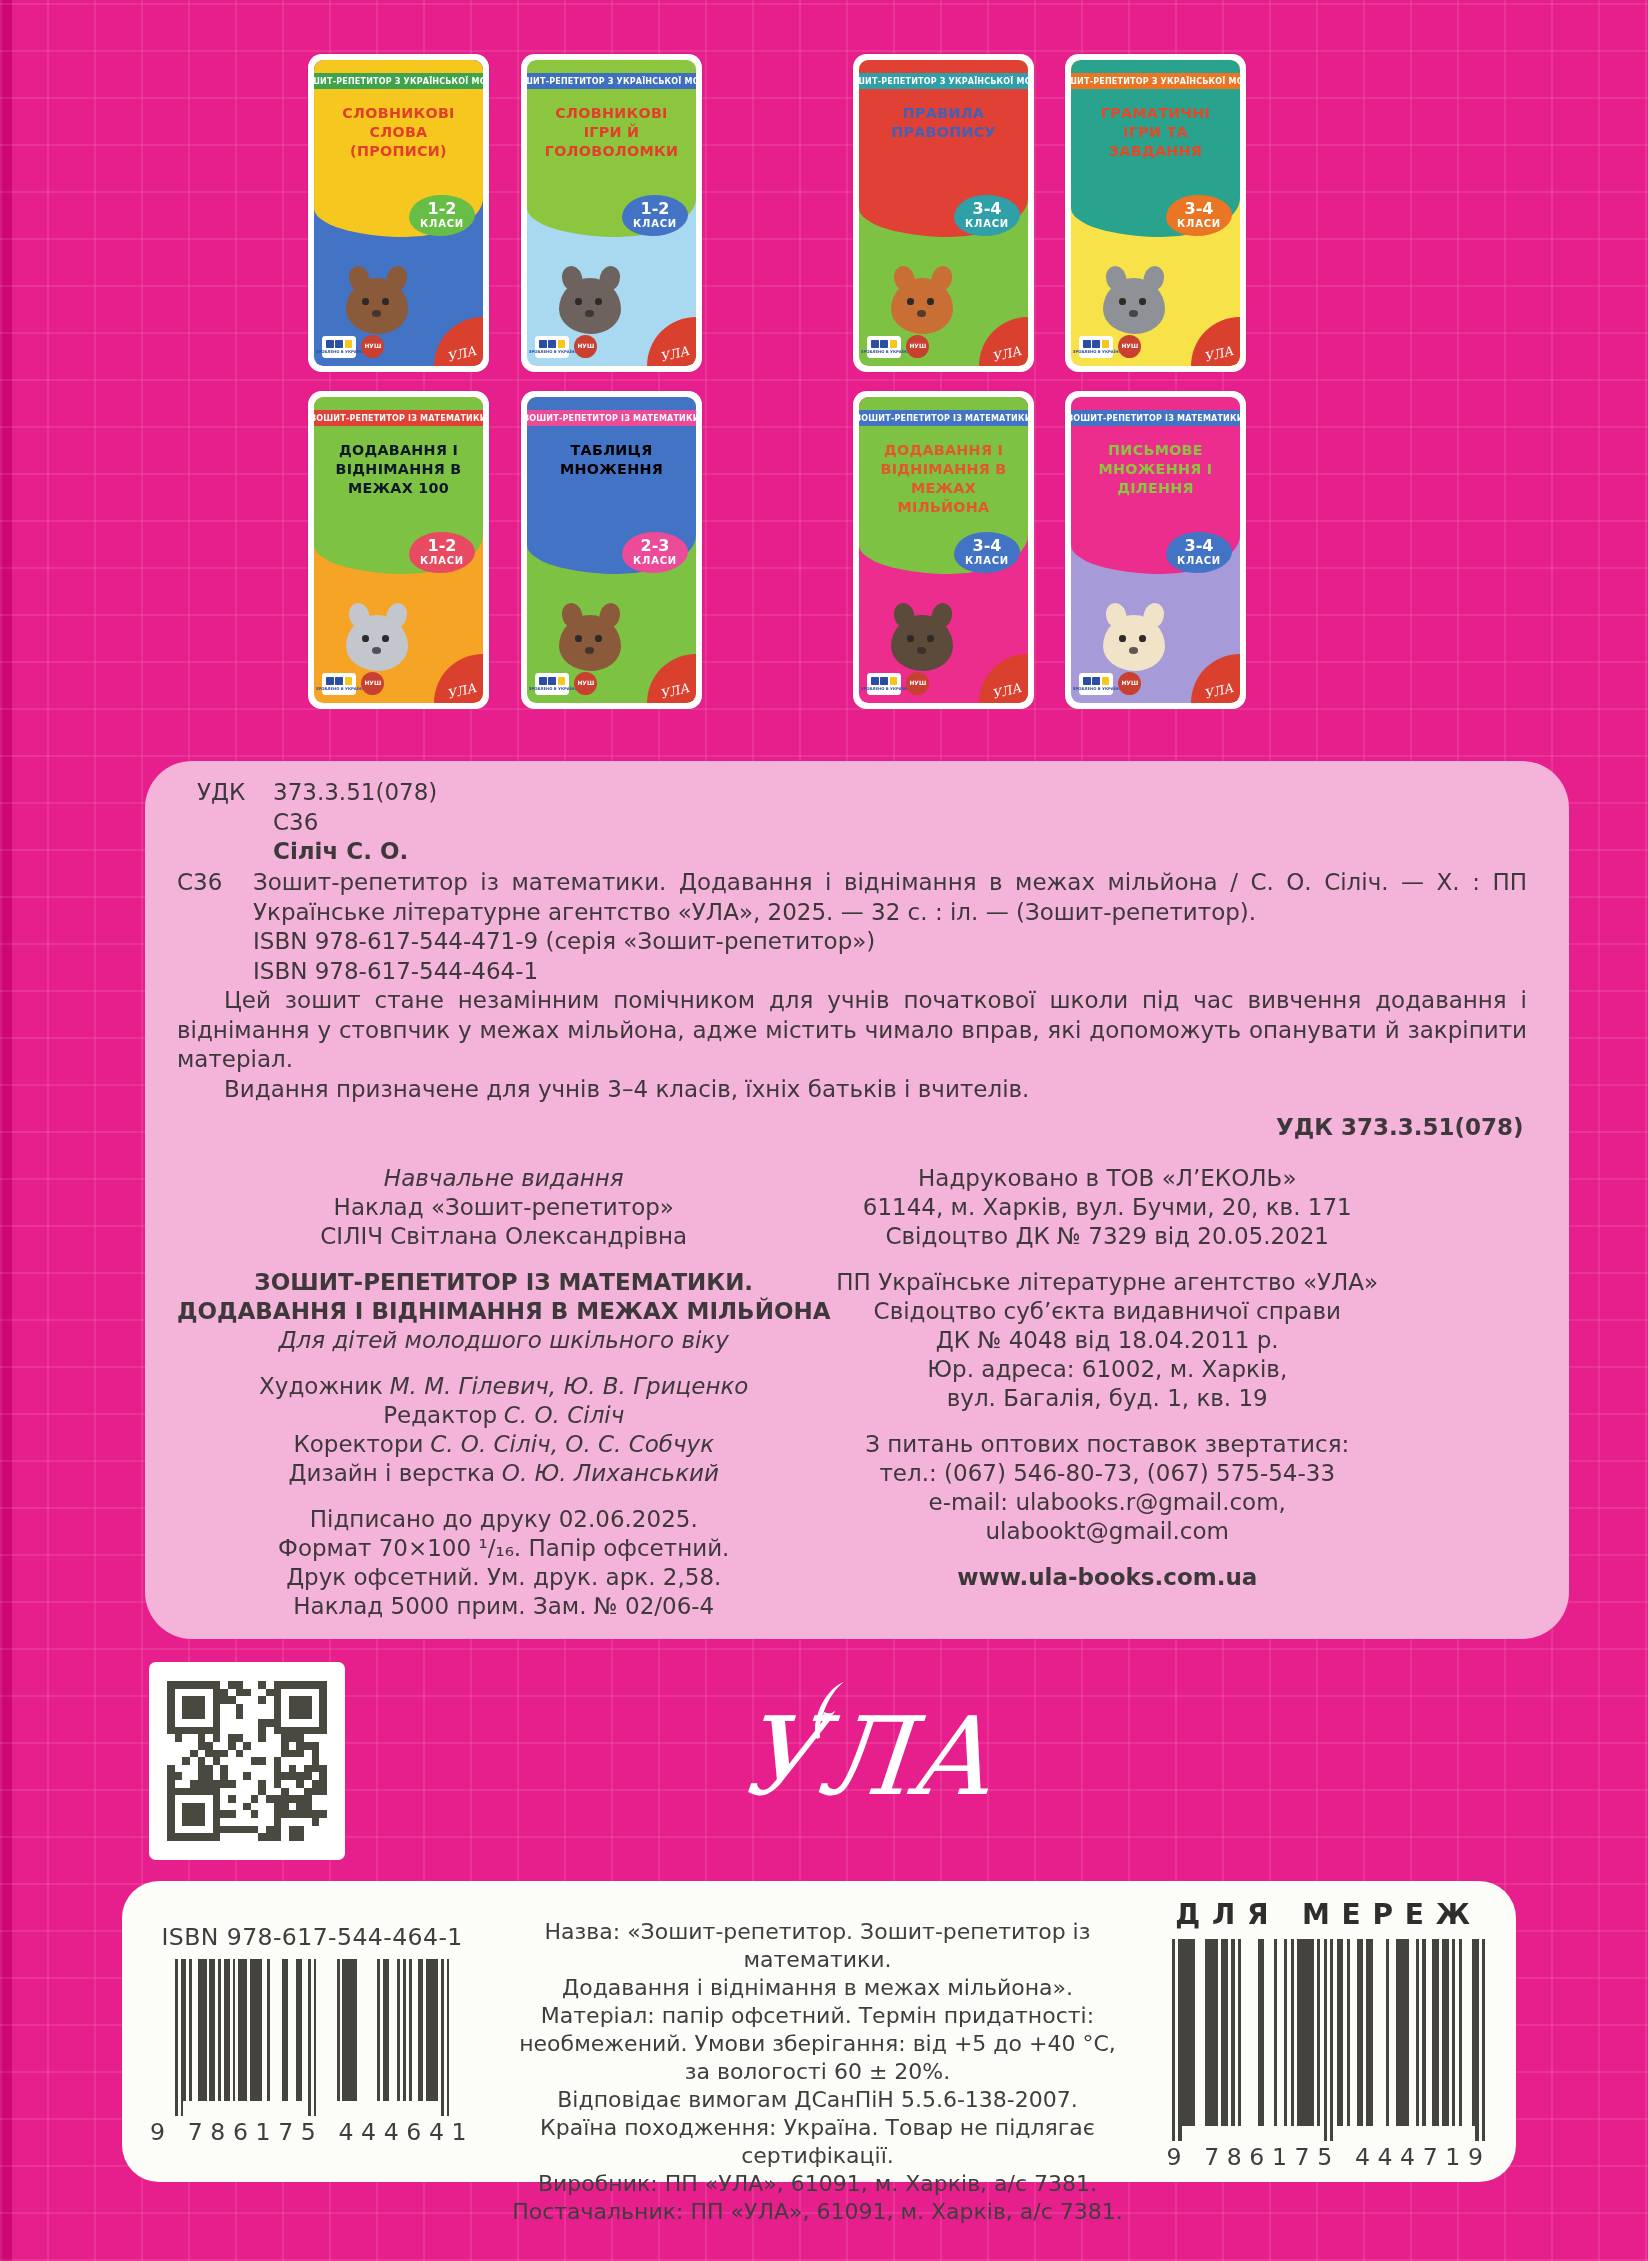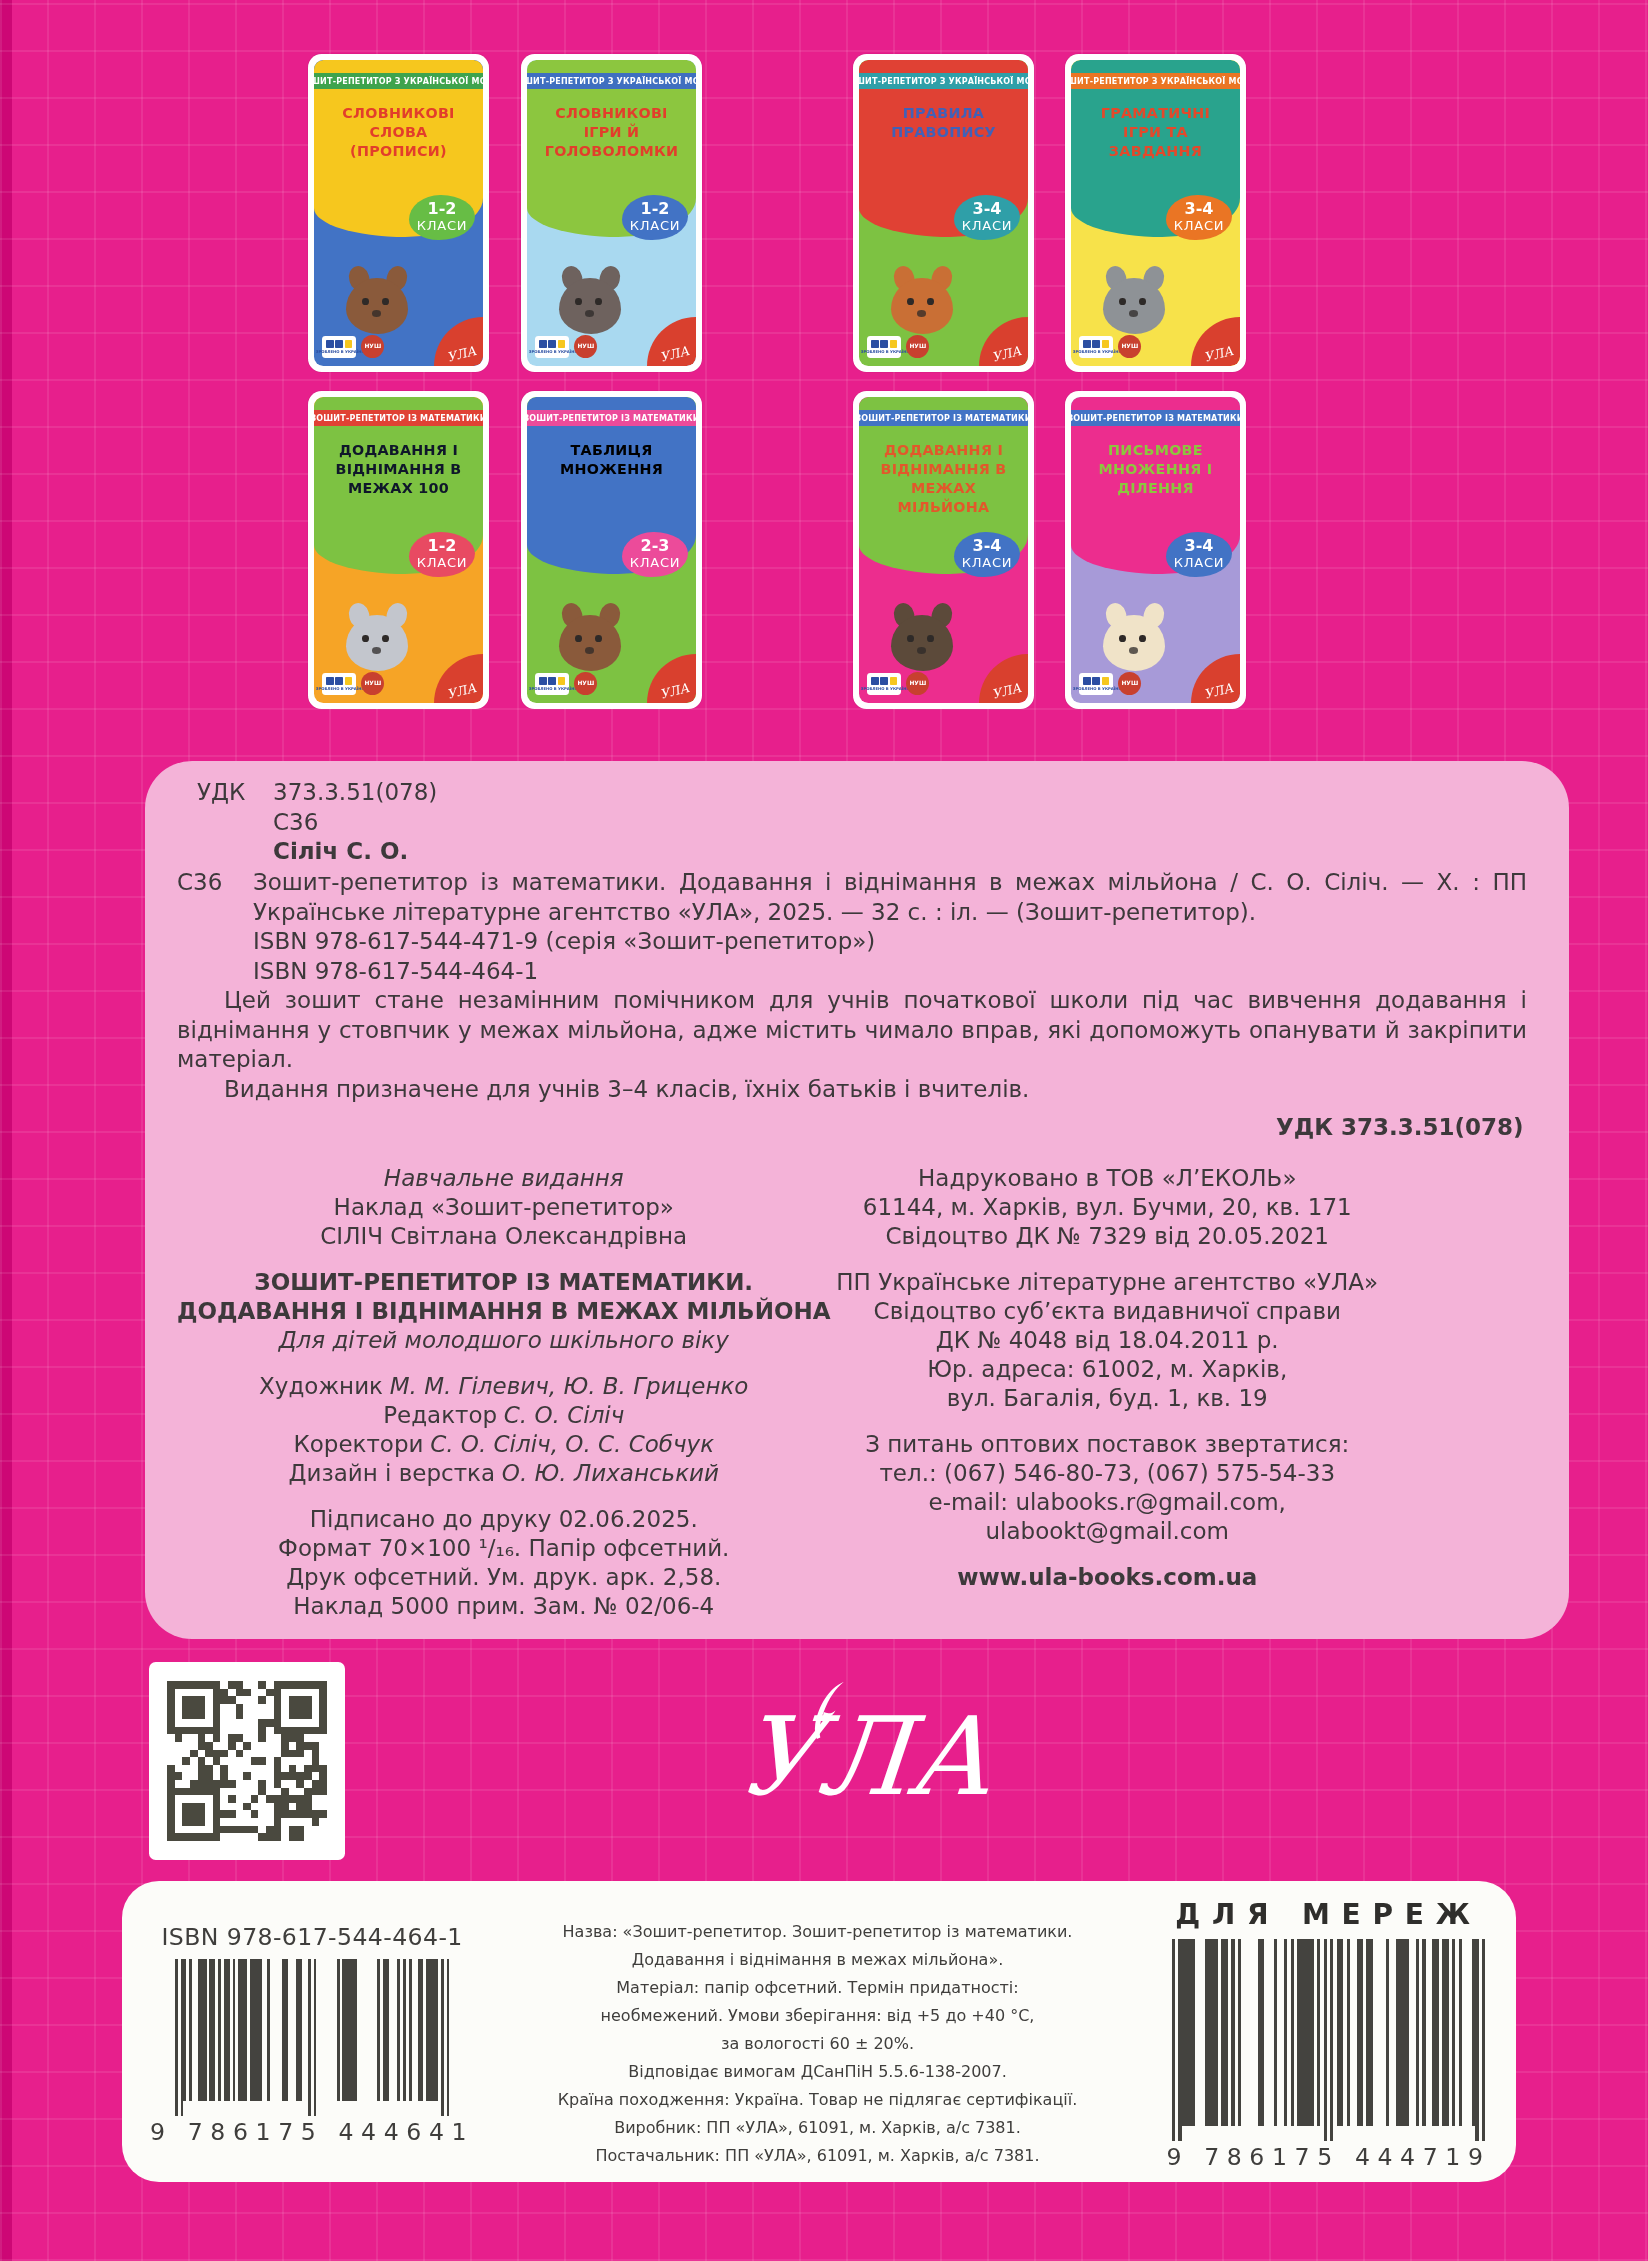--- a/index.html
+++ b/index.html
@@ -37,21 +37,21 @@
   .cover-title{
     margin:0;position:absolute;top:44px;left:8.4px;right:8.4px;text-align:center;
     font-weight:bold;font-size:14.3px;line-height:1.34;letter-spacing:0.3px;
   }
   .class-badge{
     position:absolute;right:8.4px;top:135px;min-width:52px;padding:5.9px 6.7px 6.7px;
     text-align:center;color:#fff;z-index:3;
     border-radius:48% 52% 55% 45%/55% 48% 52% 45%;
   }
   .class-badge b{display:block;font-size:16px;line-height:1;}
-  .class-badge small{display:block;font-size:13px;font-weight:normal;letter-spacing:0.8px;margin-top:1.7px;}
+  .class-badge small{display:block;font-size:10px;font-weight:bold;letter-spacing:0.8px;margin-top:1.7px;}
   .animal{position:absolute;left:23.6px;bottom:22px;width:81px;height:78px;z-index:2;}
   .animal .ear{position:absolute;top:0;width:20px;height:23.6px;border-radius:50% 50% 42% 42%;background:var(--fur);}
   .animal .ear.e1{left:11.8px;transform:rotate(-16deg);}
   .animal .ear.e2{right:11.8px;transform:rotate(16deg);}
   .animal .head{
     position:absolute;left:8.4px;top:11.8px;width:62px;height:56px;background:var(--fur);
     border-radius:50% 50% 48% 52%/56% 56% 44% 44%;
   }
   .animal .head::before{
     content:"";position:absolute;left:16px;top:20px;width:6.7px;height:6.7px;border-radius:50%;
@@ -126,21 +126,21 @@
   }
   .ula-monogram svg{position:absolute;left:45px;top:-5px;}
 
   
   .product-box{
     position:absolute;left:122px;top:1881px;width:1394px;height:301px;background:#fcfcf9;
     border-radius:37px;color:#3f3e3c;
   }
   .fb-left{position:absolute;left:23.6px;top:42px;width:333px;text-align:center;}
   .fb-left .isbn-label{font-size:23.6px;letter-spacing:0.4px;}
-  .fb-center{position:absolute;left:356px;top:37px;width:679px;text-align:center;font-size:16px;line-height:28px;}
+  .fb-center{position:absolute;left:356px;top:37px;width:679px;text-align:center;font-size:22px;line-height:28px;}
   .fb-right{position:absolute;left:1040px;top:17px;width:333px;text-align:center;}
   .fb-right .networks{font-size:28px;font-weight:bold;letter-spacing:11.8px;color:#2f2e2c;white-space:nowrap;}
   .barcode{display:flex;justify-content:center;align-items:flex-start;margin-top:8.4px;}
   .barcode i{display:block;}
   .bc-digits{font-size:23.6px;letter-spacing:7.6px;margin-top:1.7px;white-space:nowrap;}
 </style>
 </head>
 <body>
 
 <div class="page">

